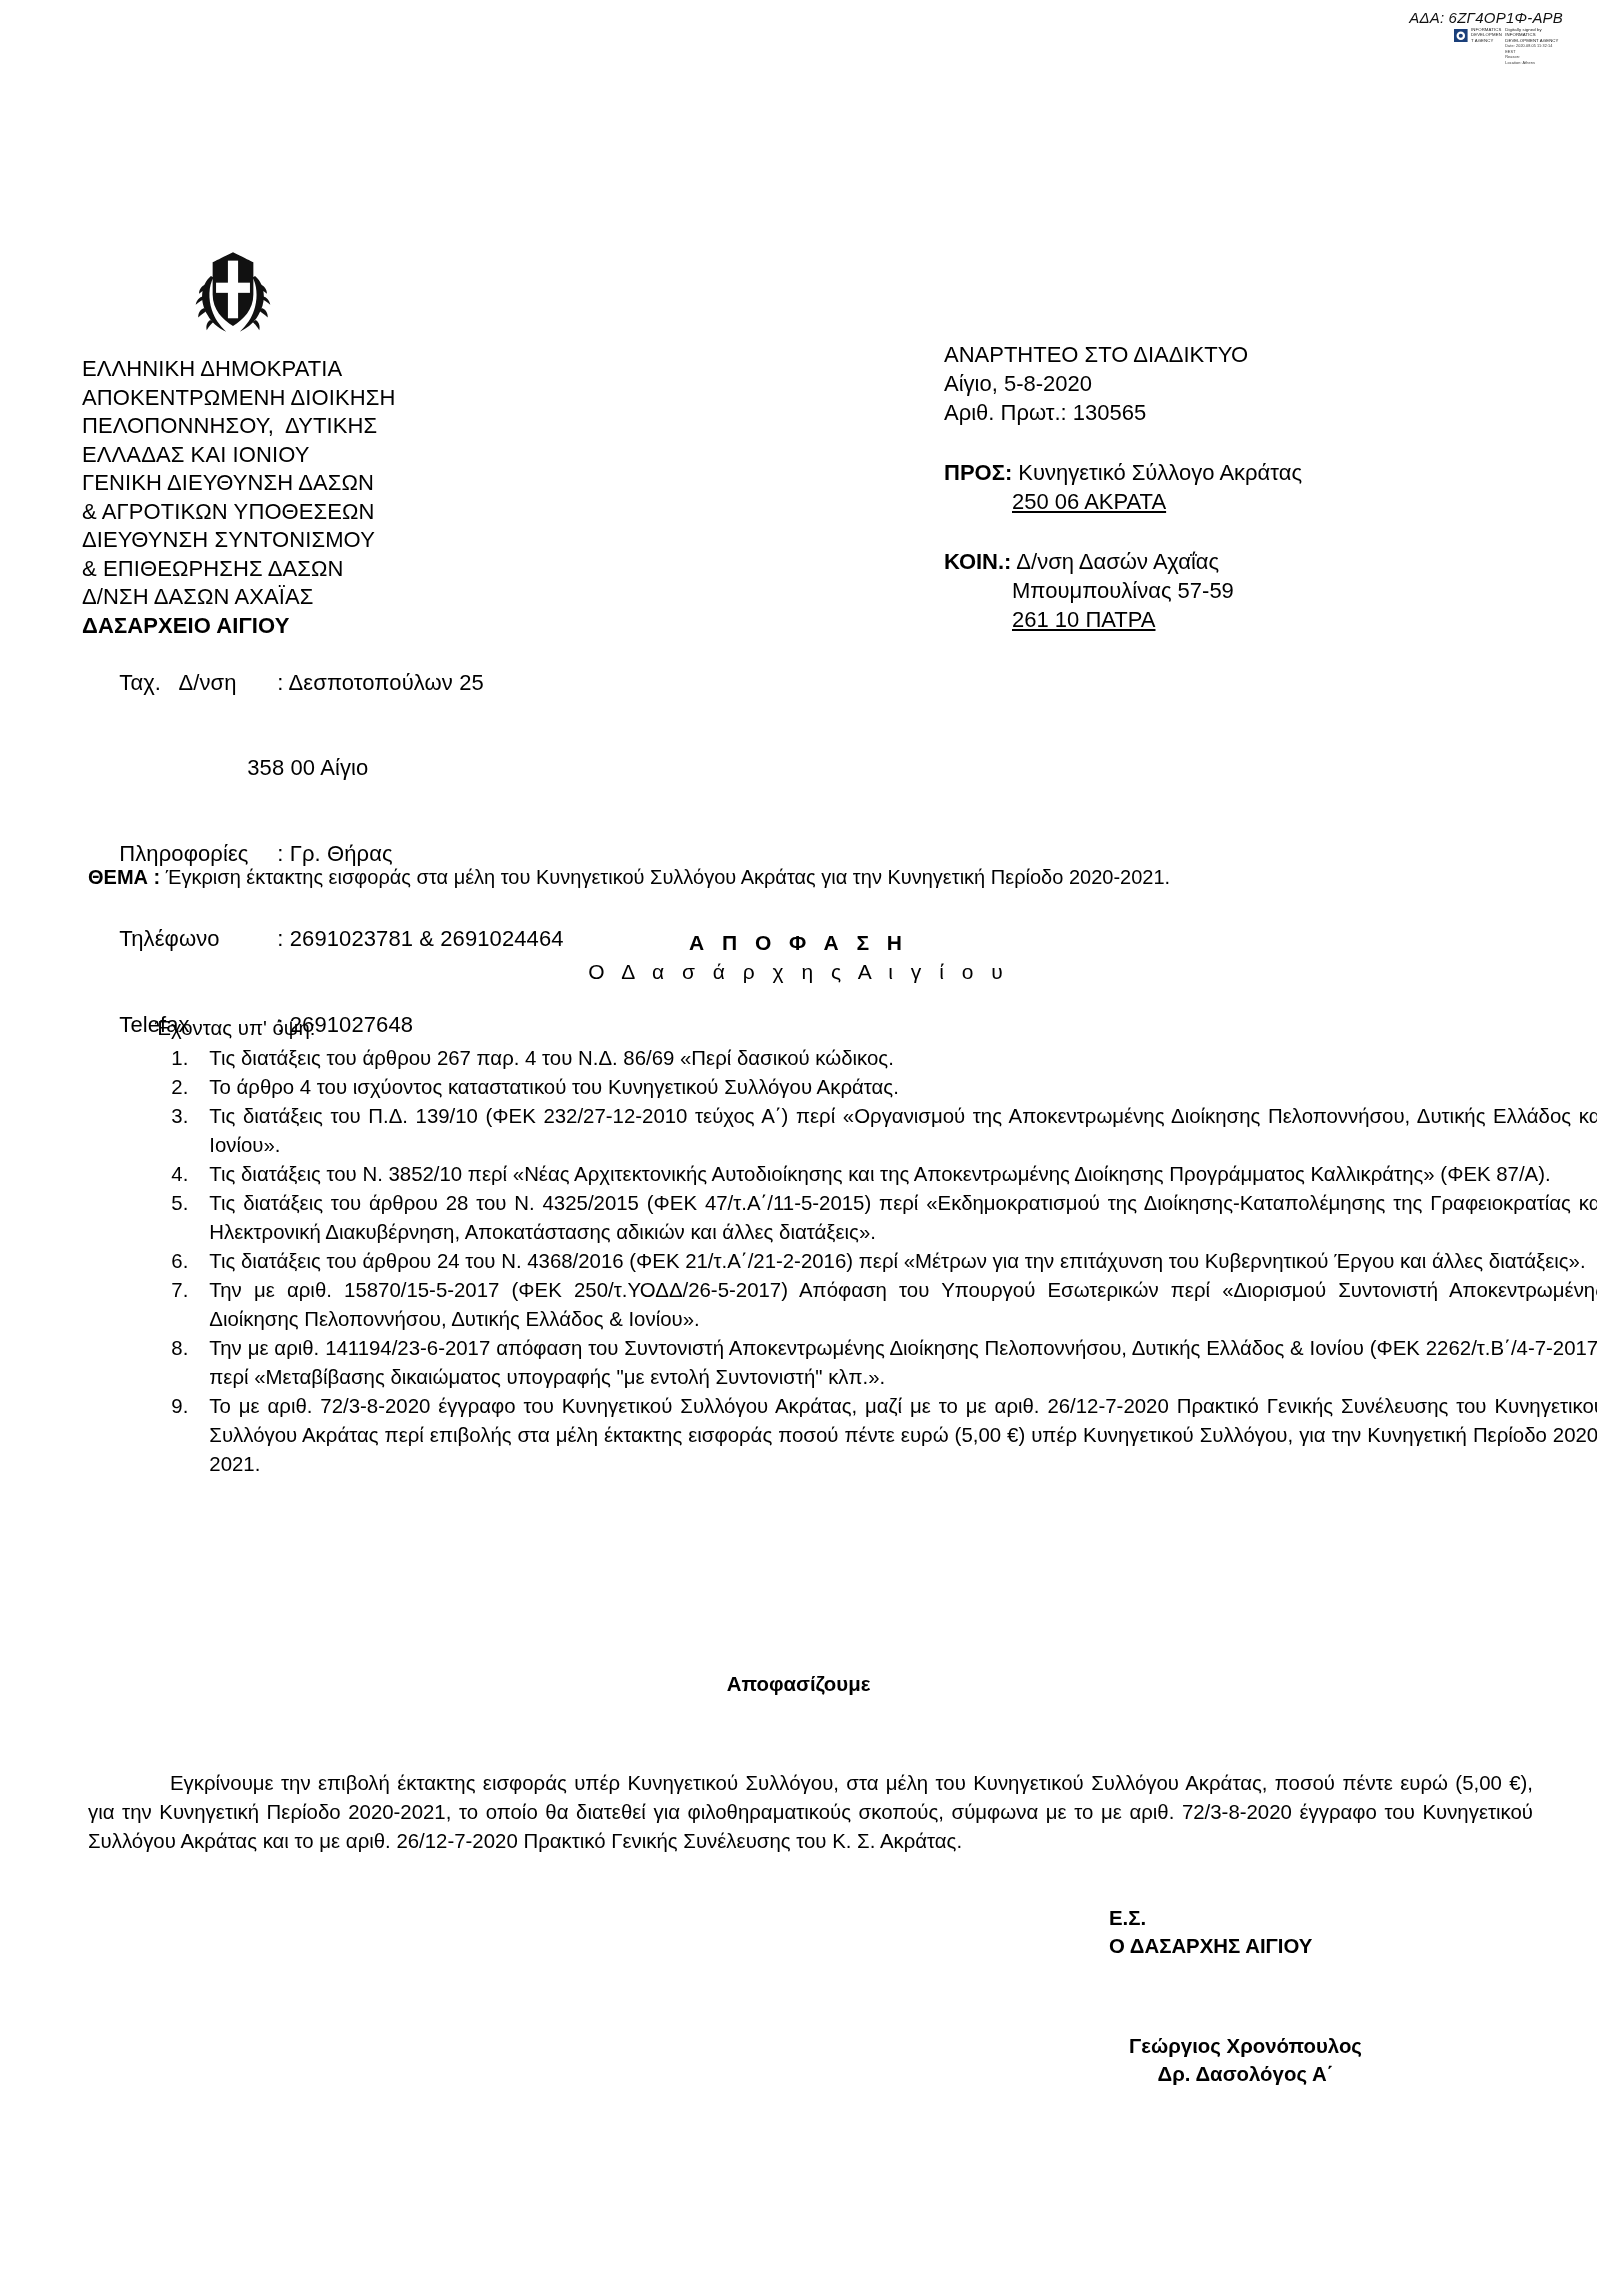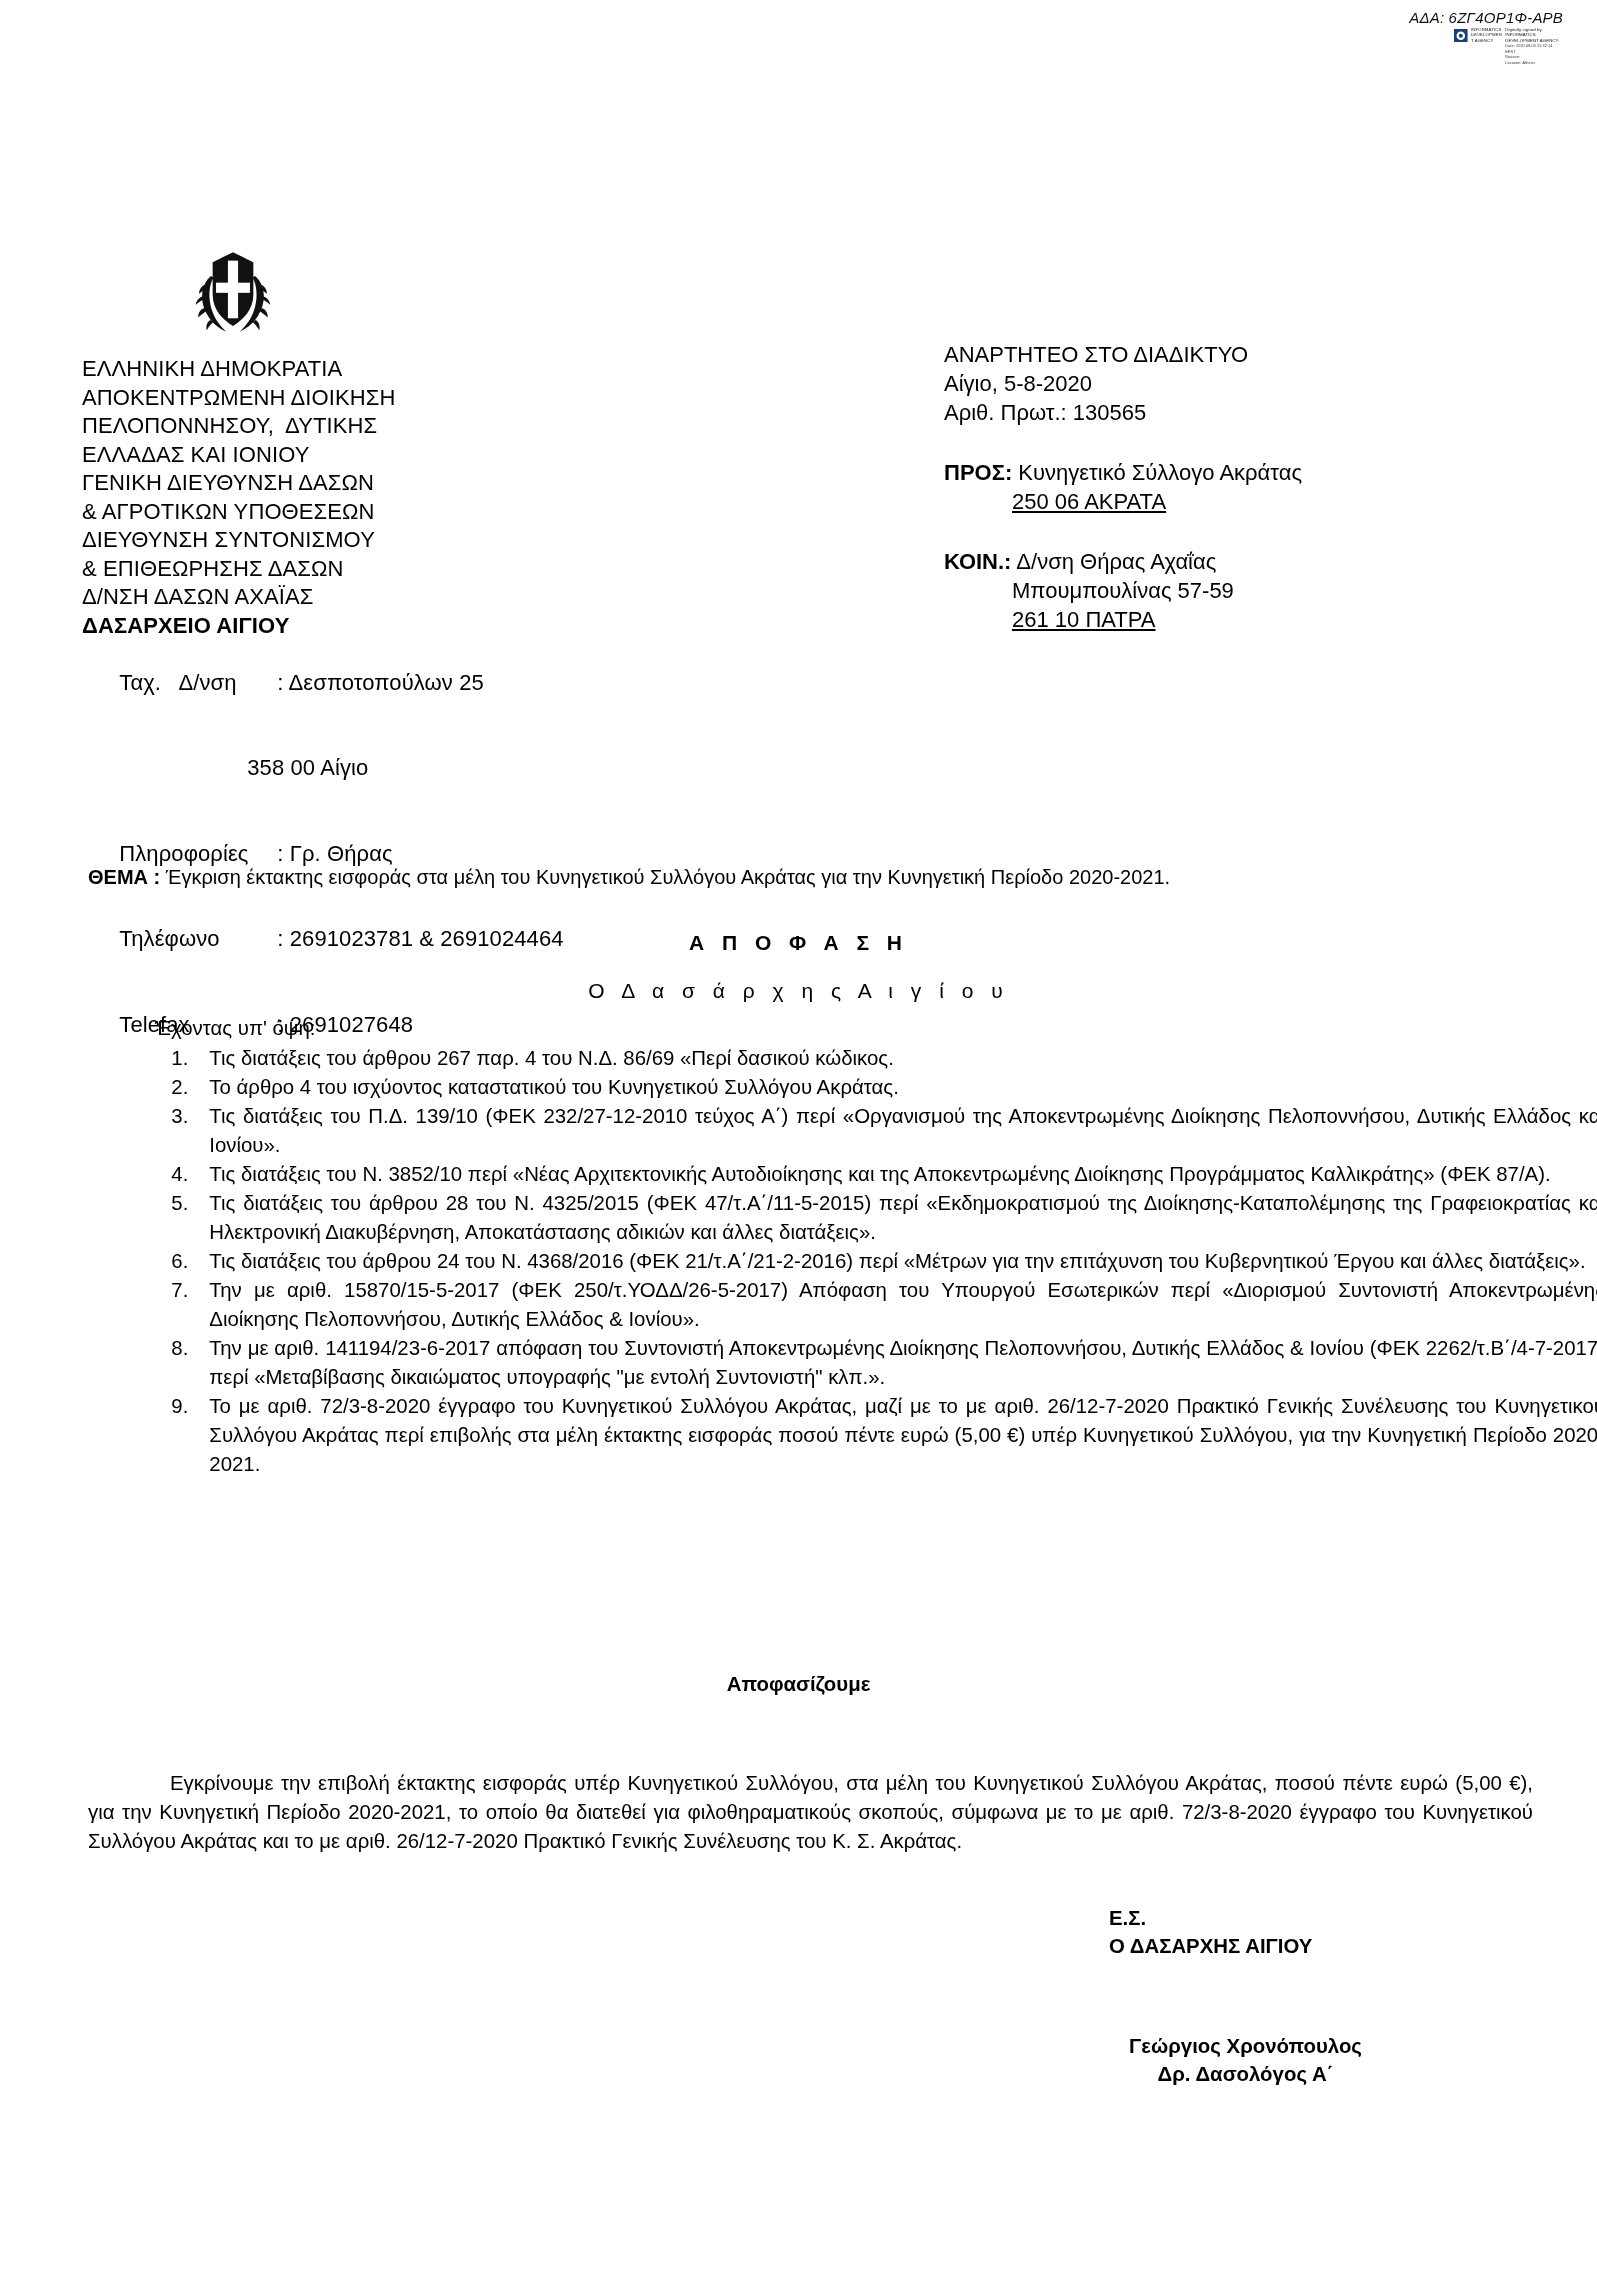--- a/index.html
+++ b/index.html
@@ -137,21 +137,21 @@
     top: 931px;
     left: 0;
     width: 1597px;
     text-align: center;
     font-size: 21px;
     font-weight: bold;
     letter-spacing: 6px;
   }
   .apofasi .line2 {
     display: block;
-    margin-top: 24px;
+    margin-top: 5px;
     font-weight: normal;
     letter-spacing: 6px;
     font-size: 21px;
   }
 
   
   .intro {
     position: absolute;
     left: 155px;
     top: 1017px;
@@ -310,21 +310,21 @@
     <div>
       <span class="pros-label">ΠΡΟΣ:</span>
       <span>Κυνηγετικό Σύλλογο Ακράτας</span>
     </div>
     <div style="padding-left:68px">
       <span class="u">250 06  ΑΚΡΑΤΑ</span>
     </div>
     <div class="gap-2"></div>
     <div>
       <span class="koin-label">ΚΟΙΝ.:</span>
-      <span>Δ/νση Θήρας Αχαΐας</span>
+      <span>Δ/νση Δασών Αχαΐας</span>
     </div>
     <div style="padding-left:68px">
       <span>Μπουμπουλίνας 57-59</span>
     </div>
     <div style="padding-left:68px">
       <span class="u">261 10  ΠΑΤΡΑ</span>
     </div>
   </div>
 
   <div class="thema">

